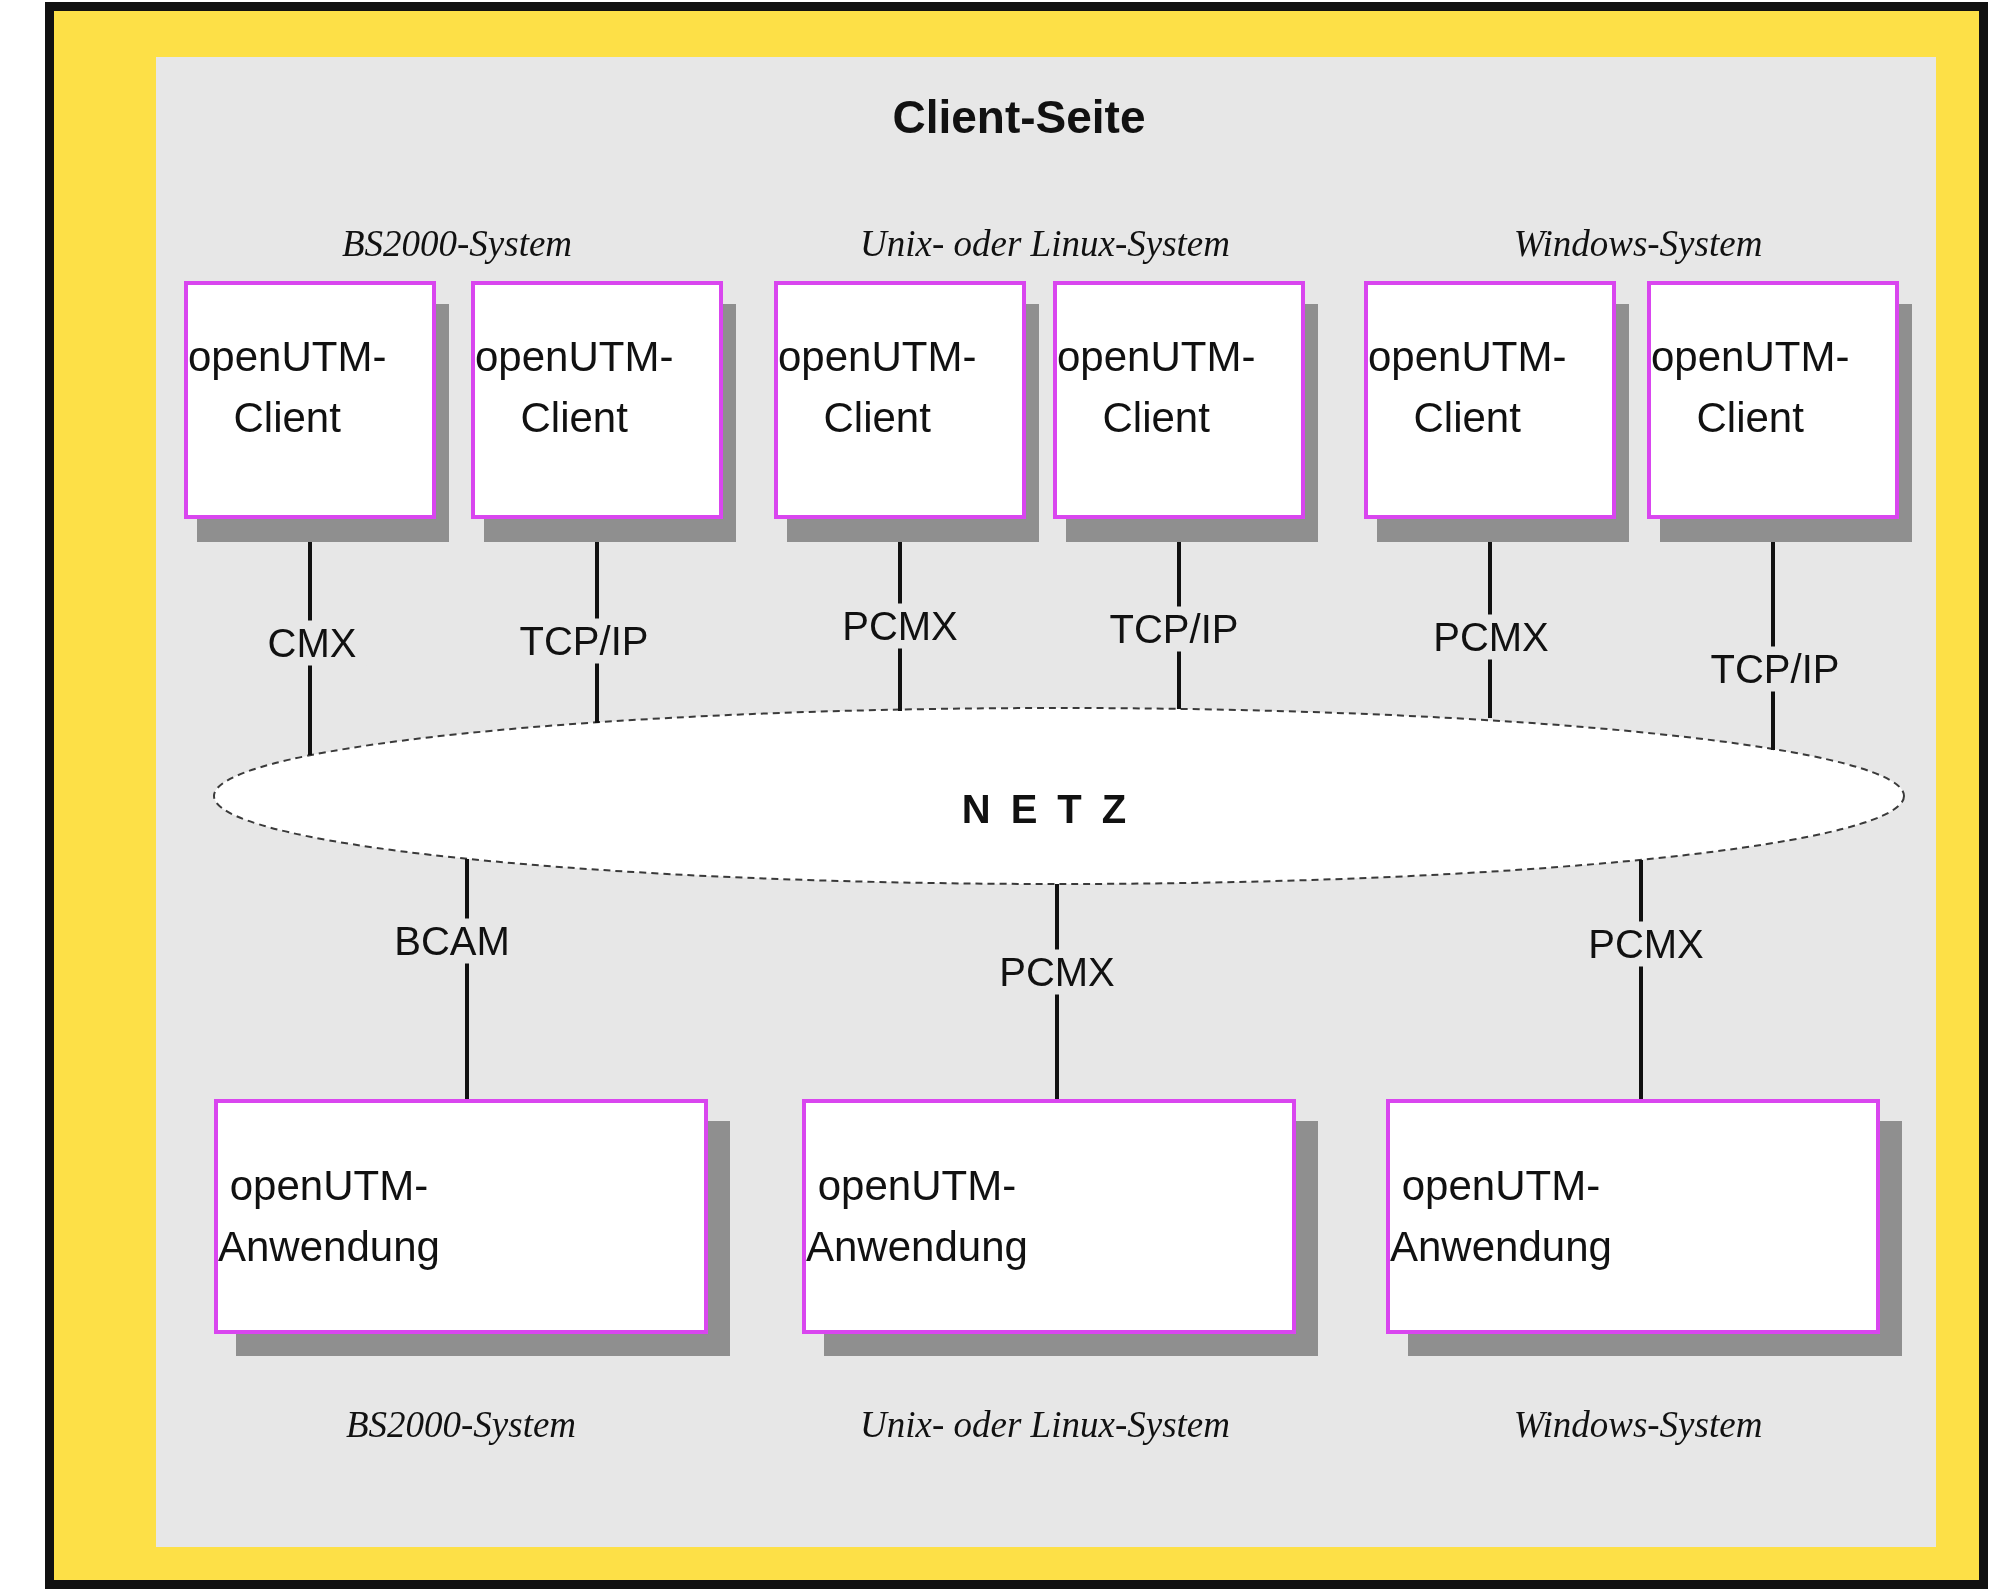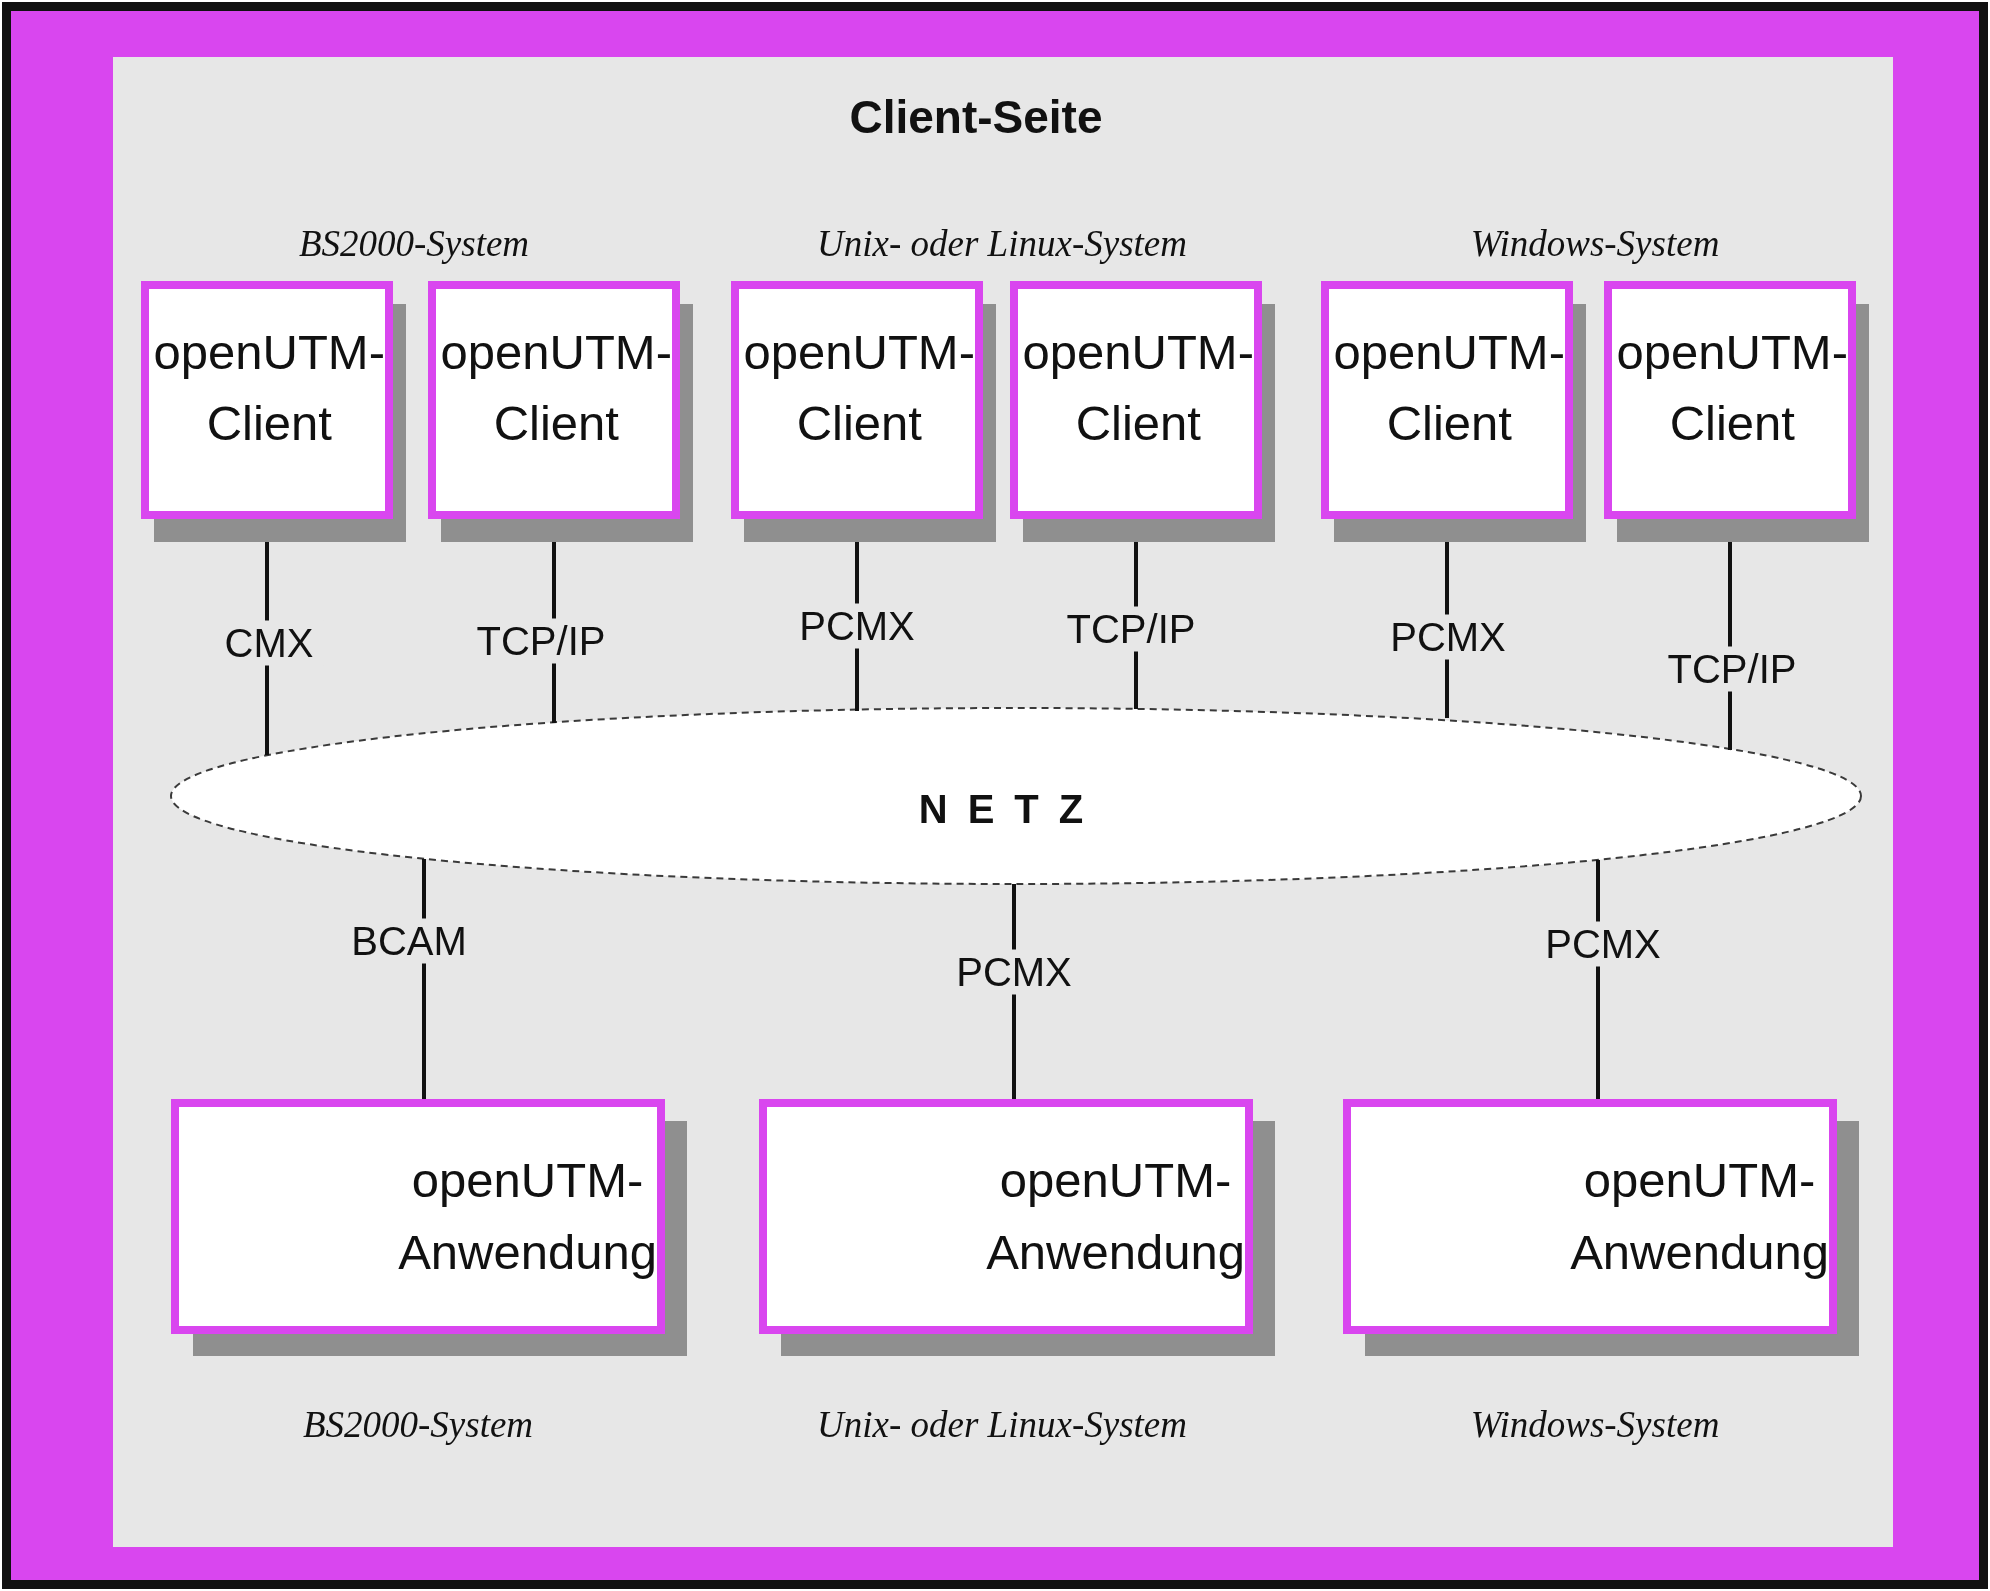--- a/index.html
+++ b/index.html
@@ -1,28 +1,28 @@
 <!DOCTYPE html>
 <html><head>
 <meta charset="utf-8">
 <style>
   html,body{margin:0;padding:0;background:#ffffff;}
   body{width:1990px;height:1591px;position:relative;overflow:hidden;
        font-family:"Liberation Sans",sans-serif;color:#111;}
-  .frame{position:absolute;inset:2px;border:9px solid #111;background:#d946ef;}
+  .frame{position:absolute;inset:2px;border:9px solid #111;background:#fde047;margin-left:43px;}
   .stage{position:absolute;inset:0;}
   .panel{position:absolute;left:102px;top:46px;width:1780px;height:1490px;background:#e7e7e7;}
   .netsvg{position:absolute;inset:0;pointer-events:none;z-index:1;}
   .abs{position:absolute;z-index:2;}
   .ctr{transform:translate(-50%,-50%);}
   .title{font-size:46px;font-weight:bold;white-space:nowrap;}
   .syslabel{font-family:Liberation Serif, serif;font-style:italic;font-size:37px;white-space:nowrap;}
-  .box{box-sizing:border-box;background:#ffffff;border:8px solid #d946ef;
-       display:flex;flex-direction:column;justify-content:center;align-items:flex-end;
-       text-align:center;font-size:49px;line-height:1.45;z-index:2;position:absolute;}
+  .box{box-sizing:border-box;background:#ffffff;border:4px solid #d946ef;
+       display:flex;flex-direction:column;justify-content:center;align-items:flex-start;
+       text-align:center;font-size:42px;line-height:1.45;z-index:2;position:absolute;}
   .clientbox{width:252px;height:238px;left:0;top:270px;box-shadow:13px 23px 0 #8f8f8f;}
   .clientbox .inner{transform:translateY(-12px);}
   .serverbox{width:494px;height:235px;top:1088px;box-shadow:22px 22px 0 #8f8f8f;}
   .linklabel{font-size:40px;white-space:nowrap;background:#e7e7e7;padding:0 10px;z-index:3;}
   .netz{font-size:40px;letter-spacing:0.5em;white-space:nowrap;z-index:2;font-weight:bold;}
 </style>
 </head>
 <body>
 
 <div class="frame">

